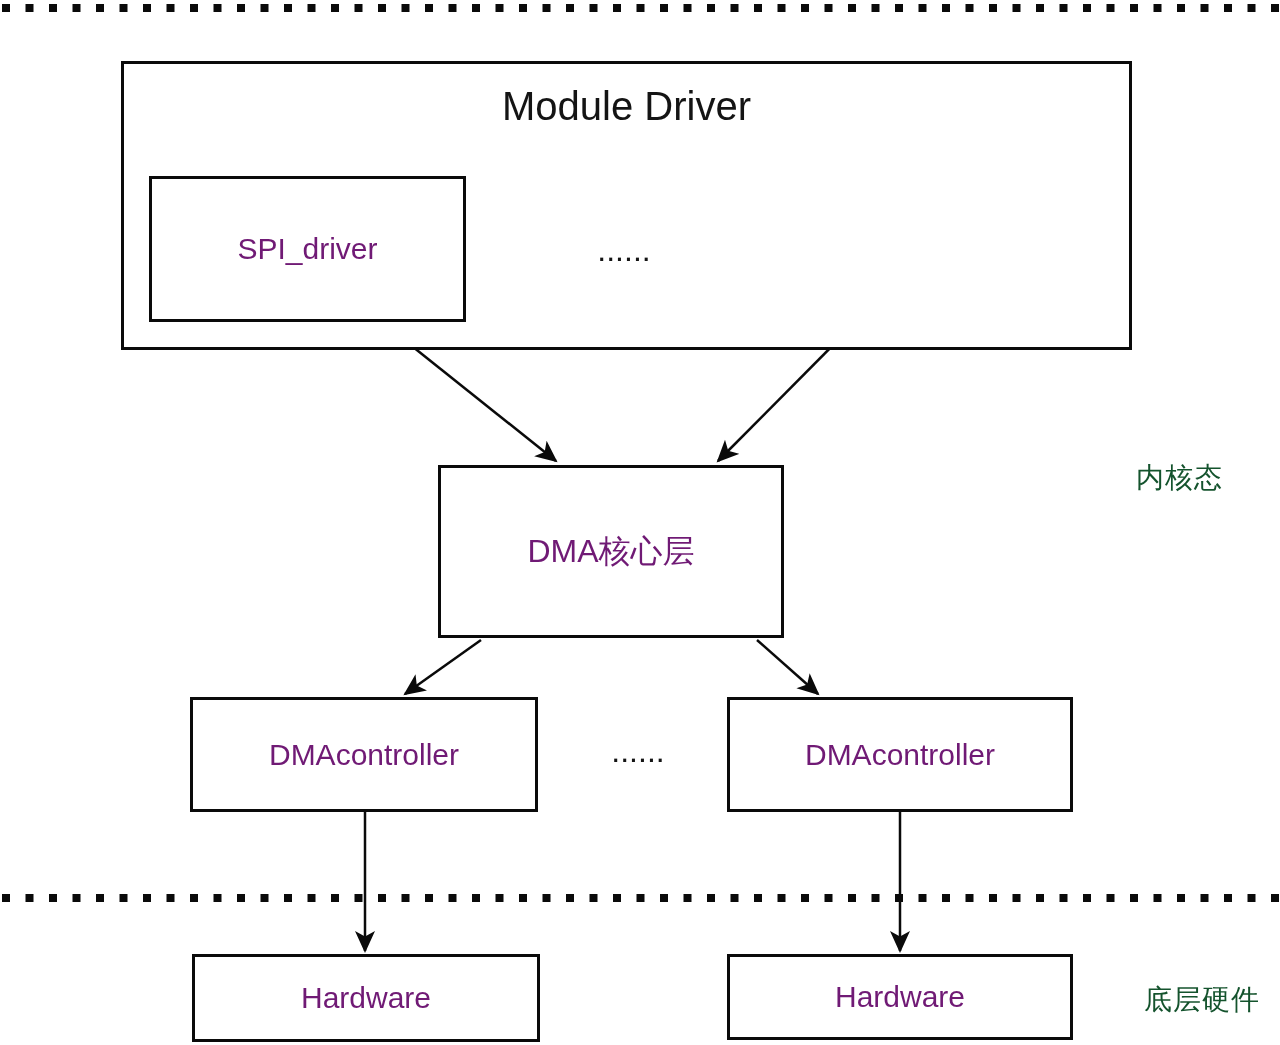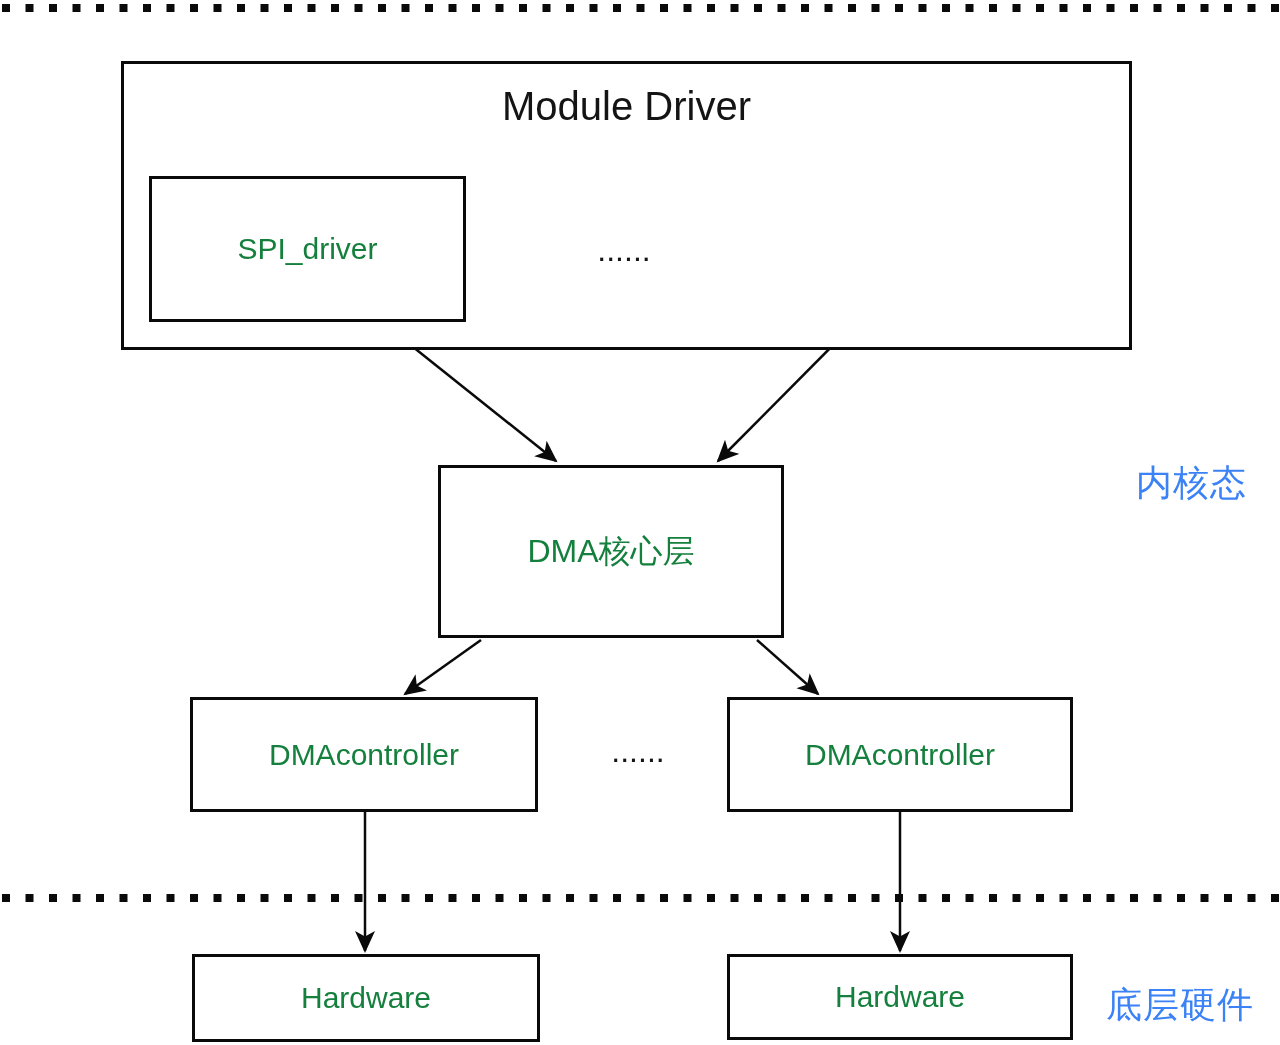--- a/index.html
+++ b/index.html
@@ -12,21 +12,21 @@
     overflow:hidden;
   }
   #wires{position:absolute;left:0;top:0;width:1280px;height:1045px;}
   .box{
     position:absolute;
     border:3px solid #0a0a0a;
     background:#ffffff;
     display:flex;align-items:center;justify-content:center;
     box-sizing:border-box;
   }
-  .box-label{font-size:30px;color:#15803d;white-space:nowrap;}
+  .box-label{font-size:30px;color:#701a75;white-space:nowrap;}
   
   #module-driver{
     left:121px;top:61px;width:1011px;height:289px;
     align-items:flex-start;
   }
   #module-driver .title{
     margin-top:20px;
     font-size:40px;color:#141414;
   }
   #spi-box{left:149px;top:176px;width:317px;height:146px;}
@@ -39,25 +39,25 @@
   #dma-core-box .box-label{font-size:32px;}
   .ellipsis{
     position:absolute;
     font-size:32px;color:#141414;
     width:110px;text-align:center;line-height:42px;
   }
   #ellipsis-top{left:569px;top:229px;}
   #ellipsis-bottom{left:583px;top:730px;}
   .side-label{
     position:absolute;
-    font-size:36px;color:#3b82f6;
+    font-size:28px;color:#14532d;
     white-space:nowrap;letter-spacing:1px;
   }
   #kernel-mode-label{left:1136px;top:459px;}
-  #hardware-layer-label{left:1106px;top:981px;}
+  #hardware-layer-label{left:1144px;top:981px;}
 </style>
 </head>
 <body>
 
 <div id="canvas">
 
   <svg id="wires" viewBox="0 0 1280 1045" xmlns="http://www.w3.org/2000/svg">
     <defs>
       <marker id="arrowhead" markerUnits="userSpaceOnUse" markerWidth="26" markerHeight="22" refX="20" refY="10" orient="auto">
         <path d="M0,0 L22,10 L0,20 L5.5,10 Z" fill="#0a0a0a"></path>

